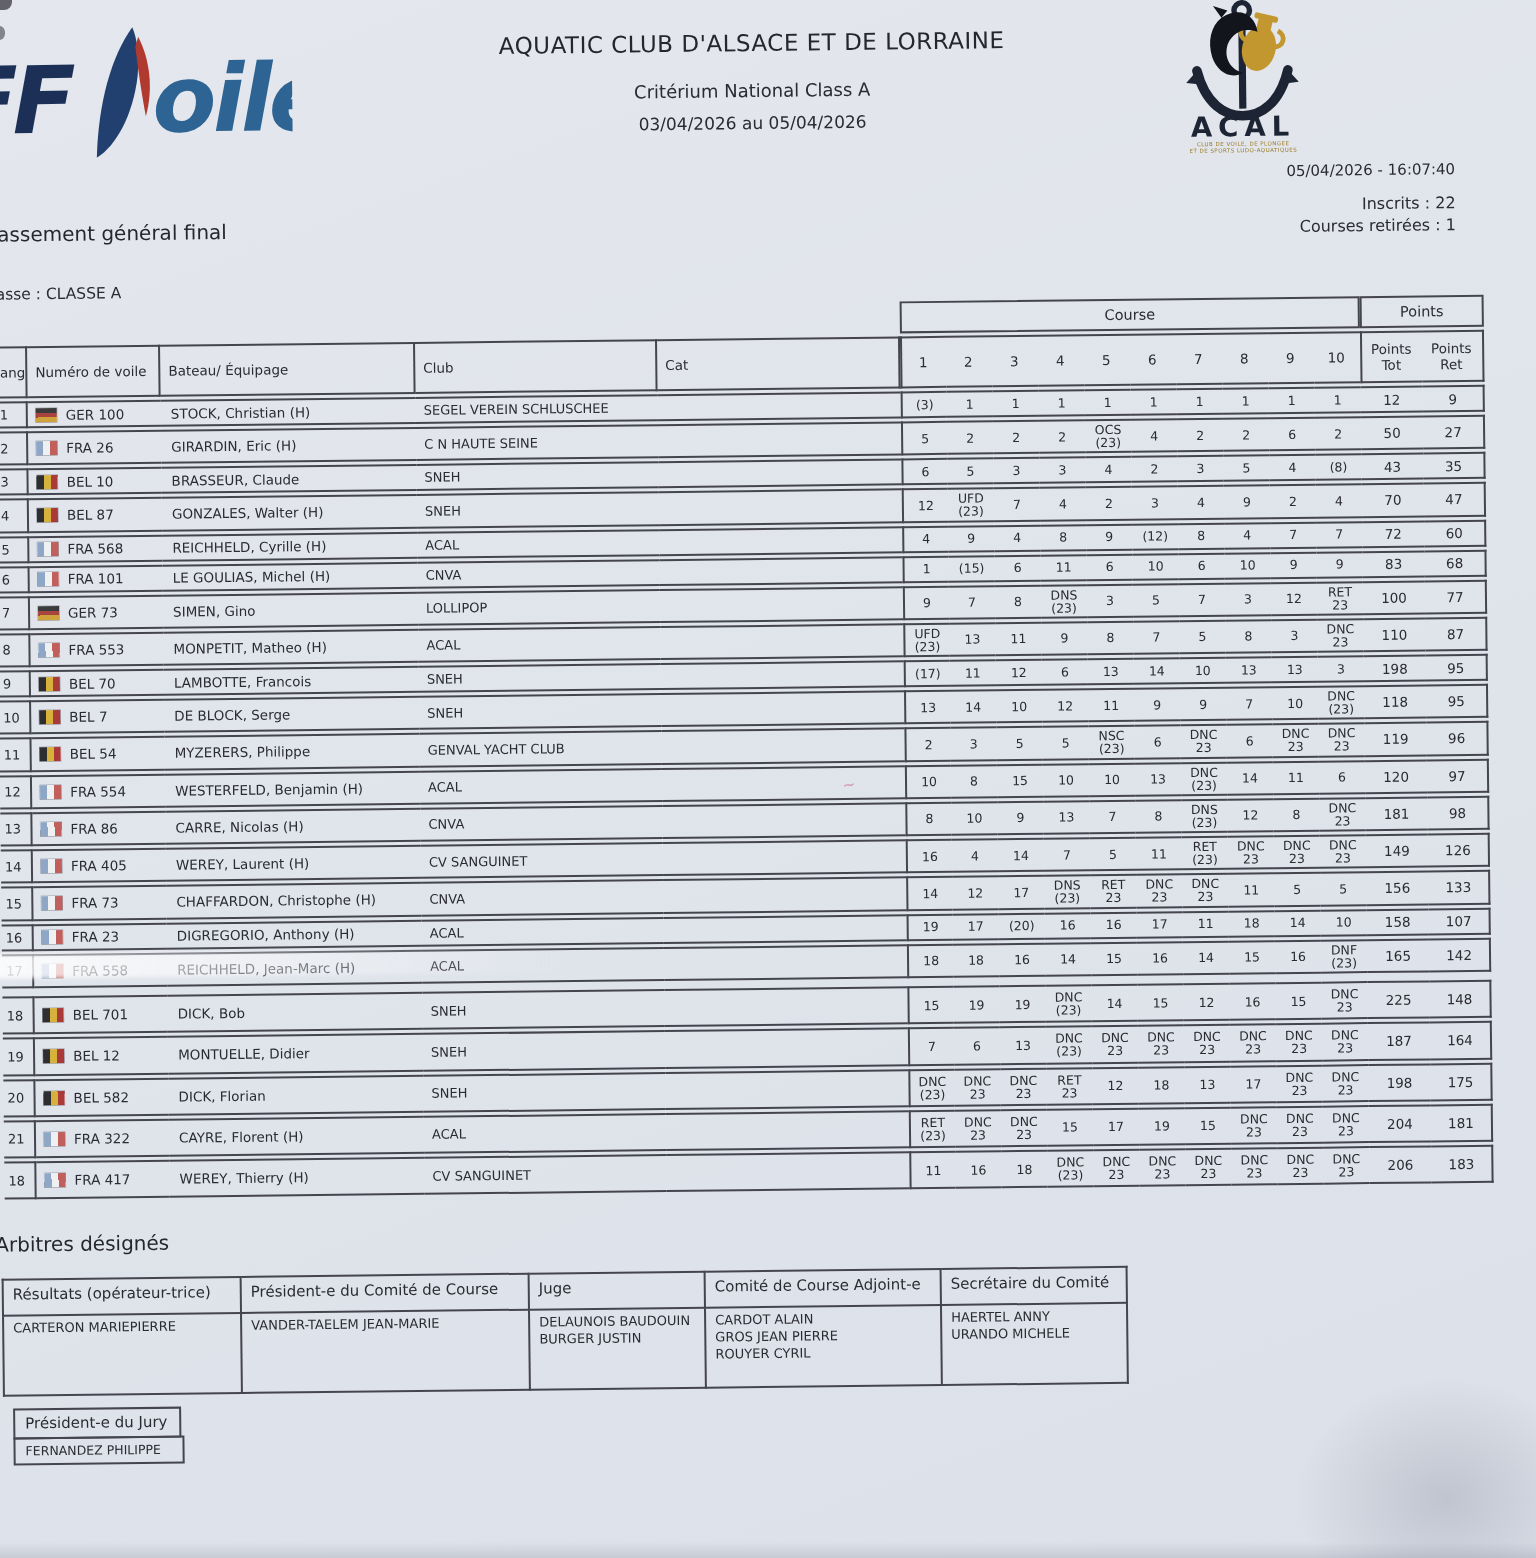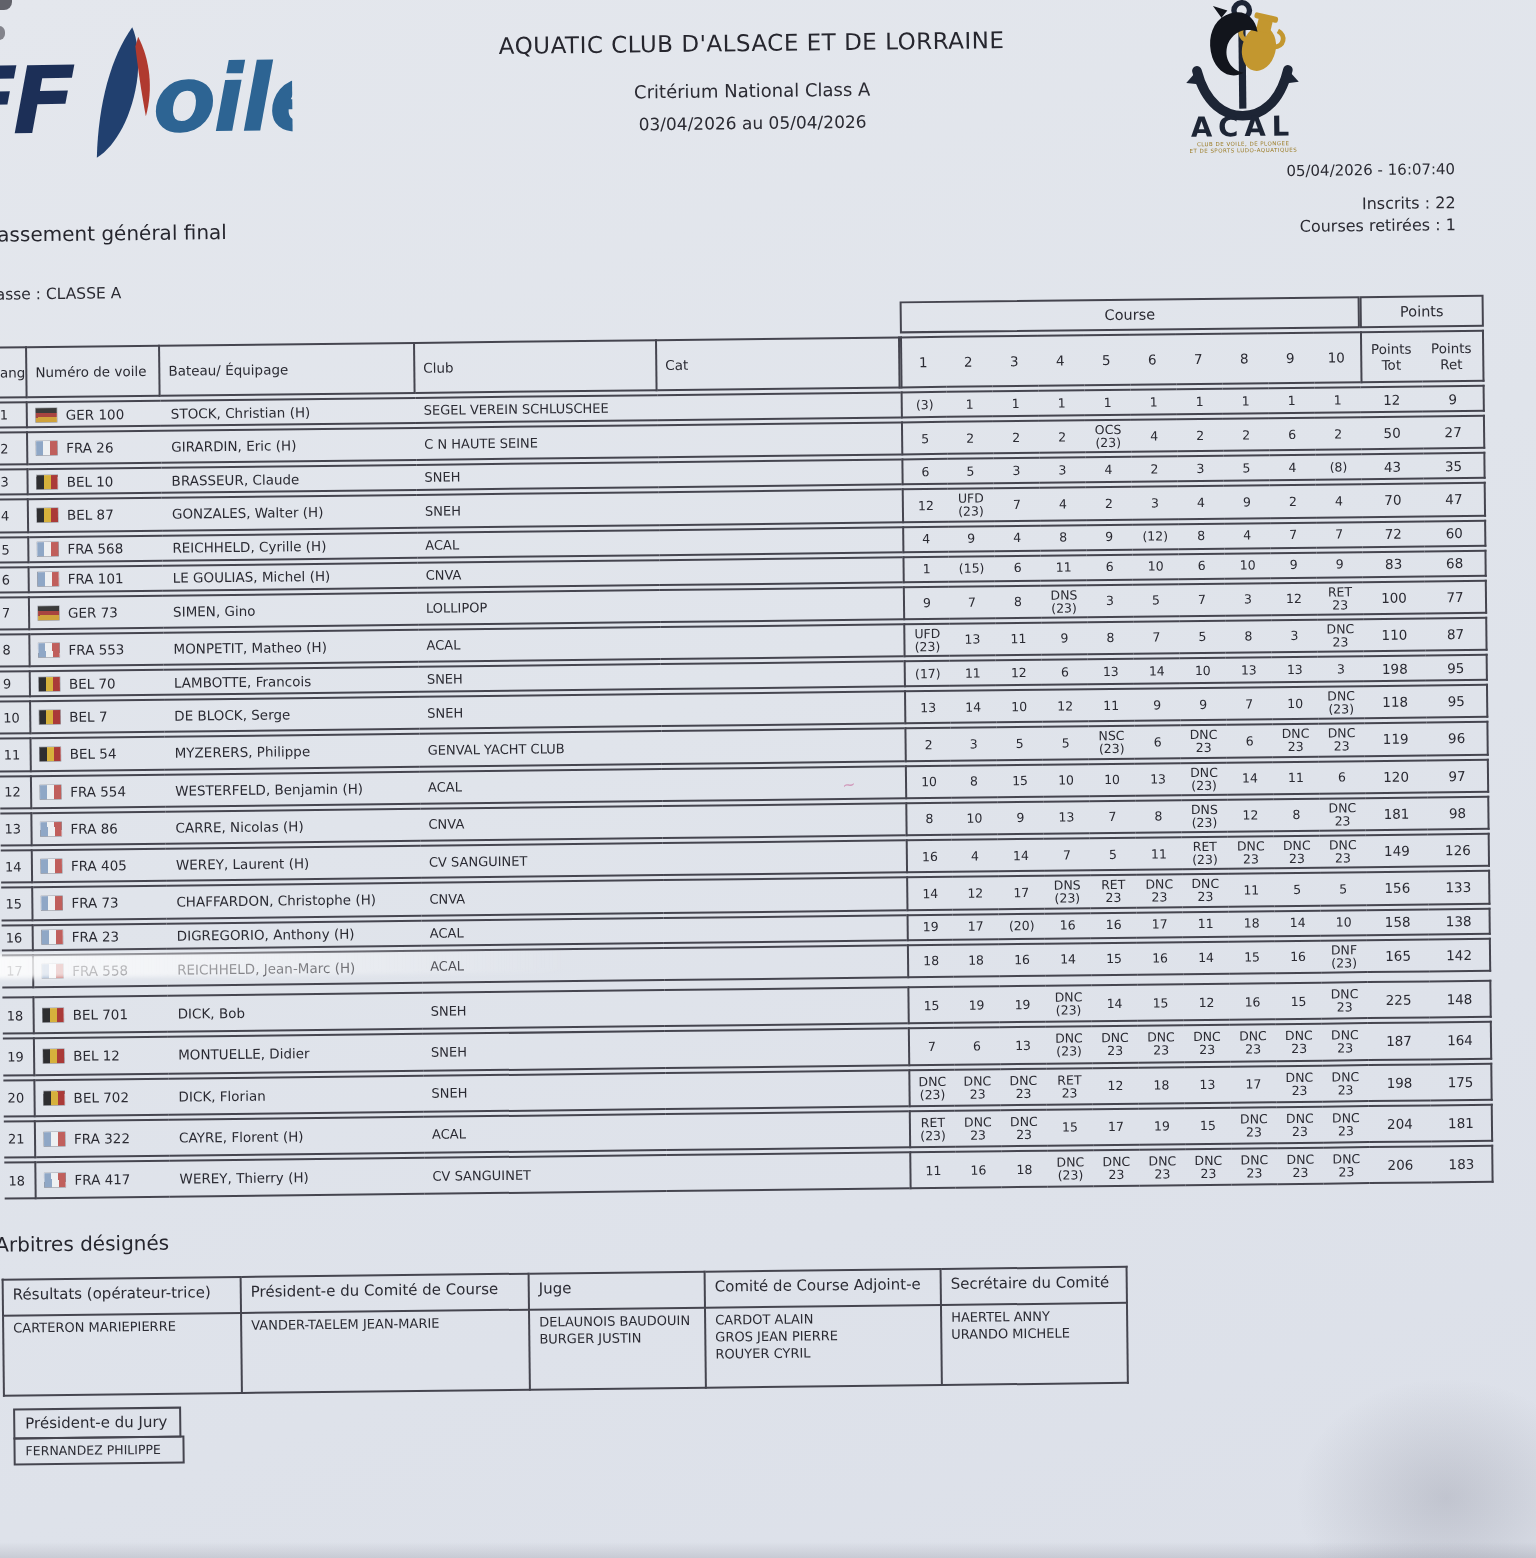--- a/index.html
+++ b/index.html
@@ -479,21 +479,21 @@
         <td class="c-course">17</td>
         <td class="c-course">(20)</td>
         <td class="c-course">16</td>
         <td class="c-course">16</td>
         <td class="c-course">17</td>
         <td class="c-course">11</td>
         <td class="c-course">18</td>
         <td class="c-course">14</td>
         <td class="c-course">10</td>
         <td class="c-tot">158</td>
-        <td class="c-ret">138</td>
+        <td class="c-ret">107</td>
       </tr>
             <tr>
         <td class="c-rang">17</td>
         <td class="c-voile"><span class="flag" style="background: linear-gradient(to right, rgb(143, 167, 198) 0px, rgb(143, 167, 198) 33.4%, rgb(238, 240, 242) 33.4%, rgb(238, 240, 242) 66.7%, rgb(192, 95, 92) 66.7%, rgb(192, 95, 92) 100%);"></span><span class="num">FRA 558</span></td>
         <td class="c-bateau">REICHHELD, Jean-Marc (H)</td>
         <td class="c-club">ACAL</td>
         <td class="c-cat"></td>
         <td class="c-course first">18</td>
         <td class="c-course">18</td>
         <td class="c-course">16</td>
@@ -567,21 +567,21 @@
 23</td>
         <td class="c-course">DNC
 23</td>
         <td class="c-course">DNC
 23</td>
         <td class="c-tot">187</td>
         <td class="c-ret">164</td>
       </tr>
             <tr>
         <td class="c-rang">20</td>
-        <td class="c-voile"><span class="flag" style="background: linear-gradient(to right, rgb(46, 46, 48) 0px, rgb(46, 46, 48) 33.4%, rgb(214, 177, 60) 33.4%, rgb(214, 177, 60) 66.7%, rgb(170, 58, 56) 66.7%, rgb(170, 58, 56) 100%);"></span><span class="num">BEL 702</span></td>
+        <td class="c-voile"><span class="flag" style="background: linear-gradient(to right, rgb(46, 46, 48) 0px, rgb(46, 46, 48) 33.4%, rgb(214, 177, 60) 33.4%, rgb(214, 177, 60) 66.7%, rgb(170, 58, 56) 66.7%, rgb(170, 58, 56) 100%);"></span><span class="num">BEL 582</span></td>
         <td class="c-bateau">DICK, Florian</td>
         <td class="c-club">SNEH</td>
         <td class="c-cat"></td>
         <td class="c-course first">DNC
 (23)</td>
         <td class="c-course">DNC
 23</td>
         <td class="c-course">DNC
 23</td>
         <td class="c-course">RET

